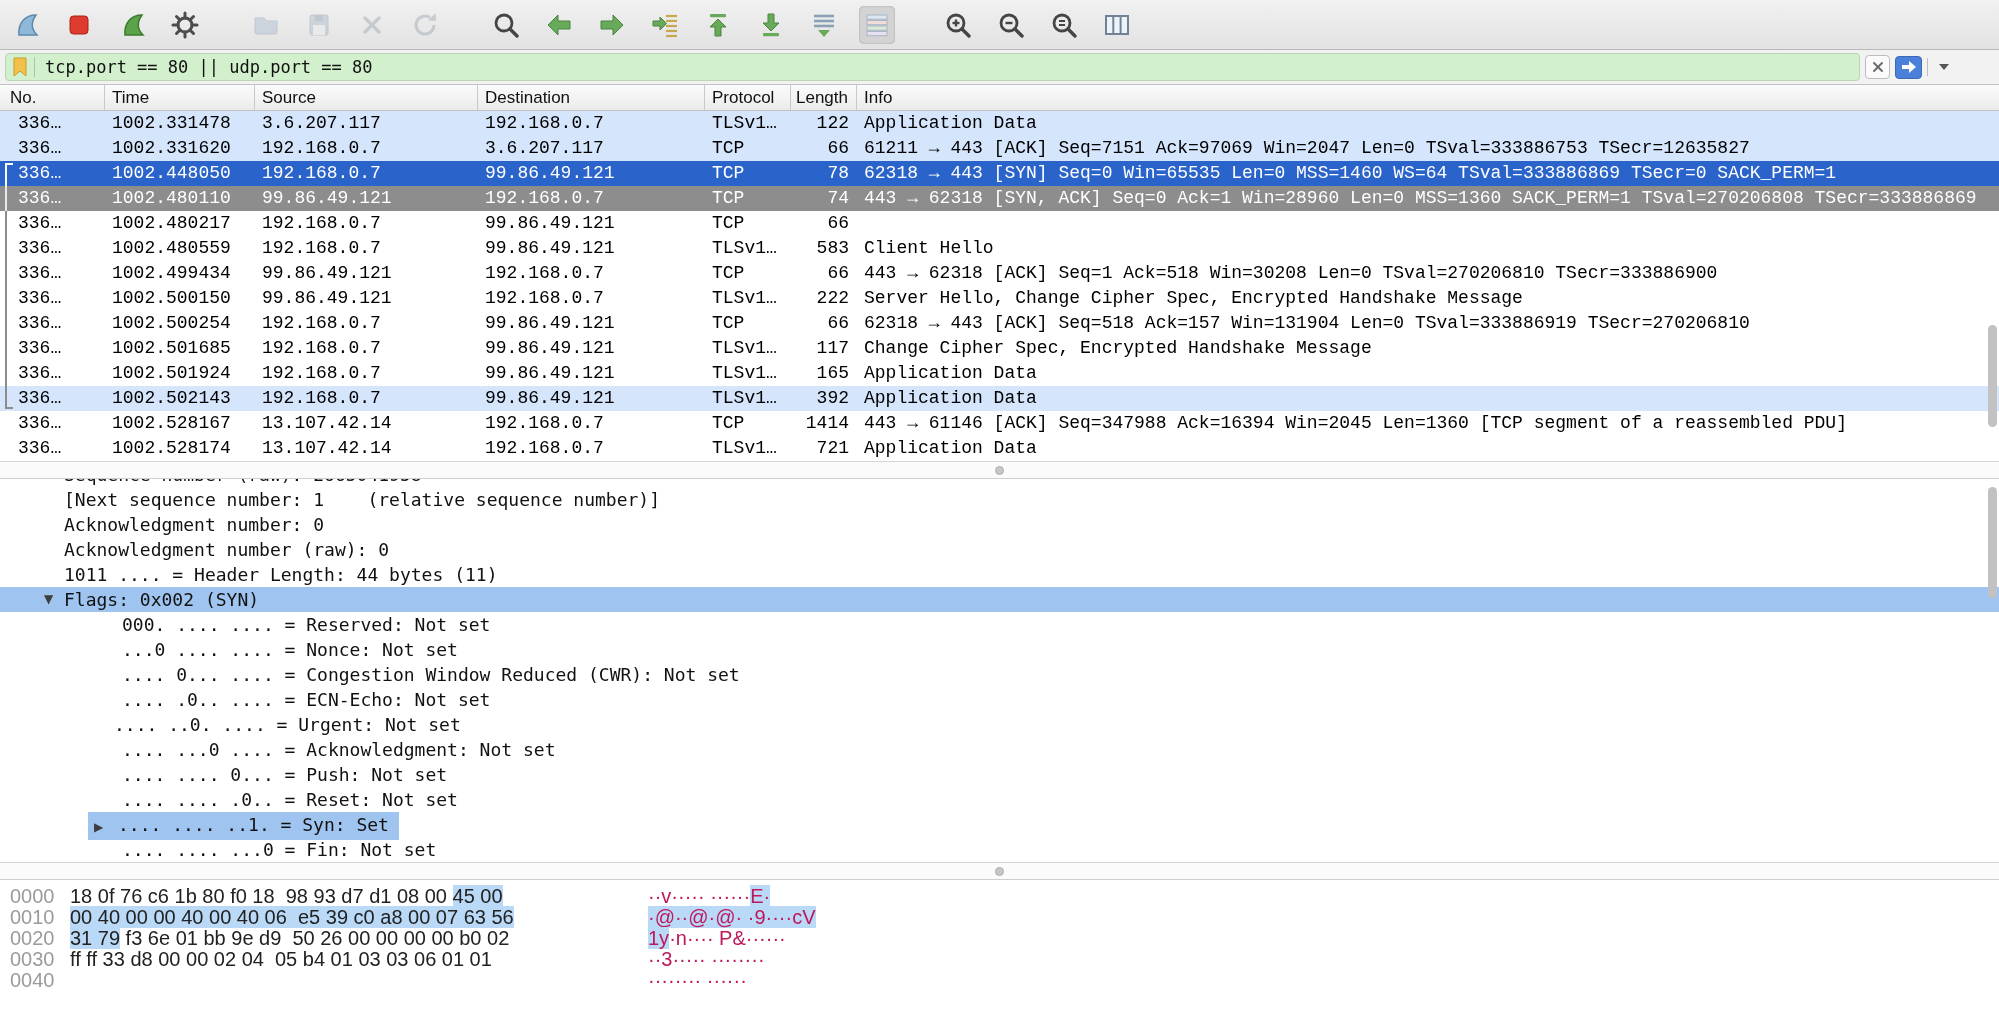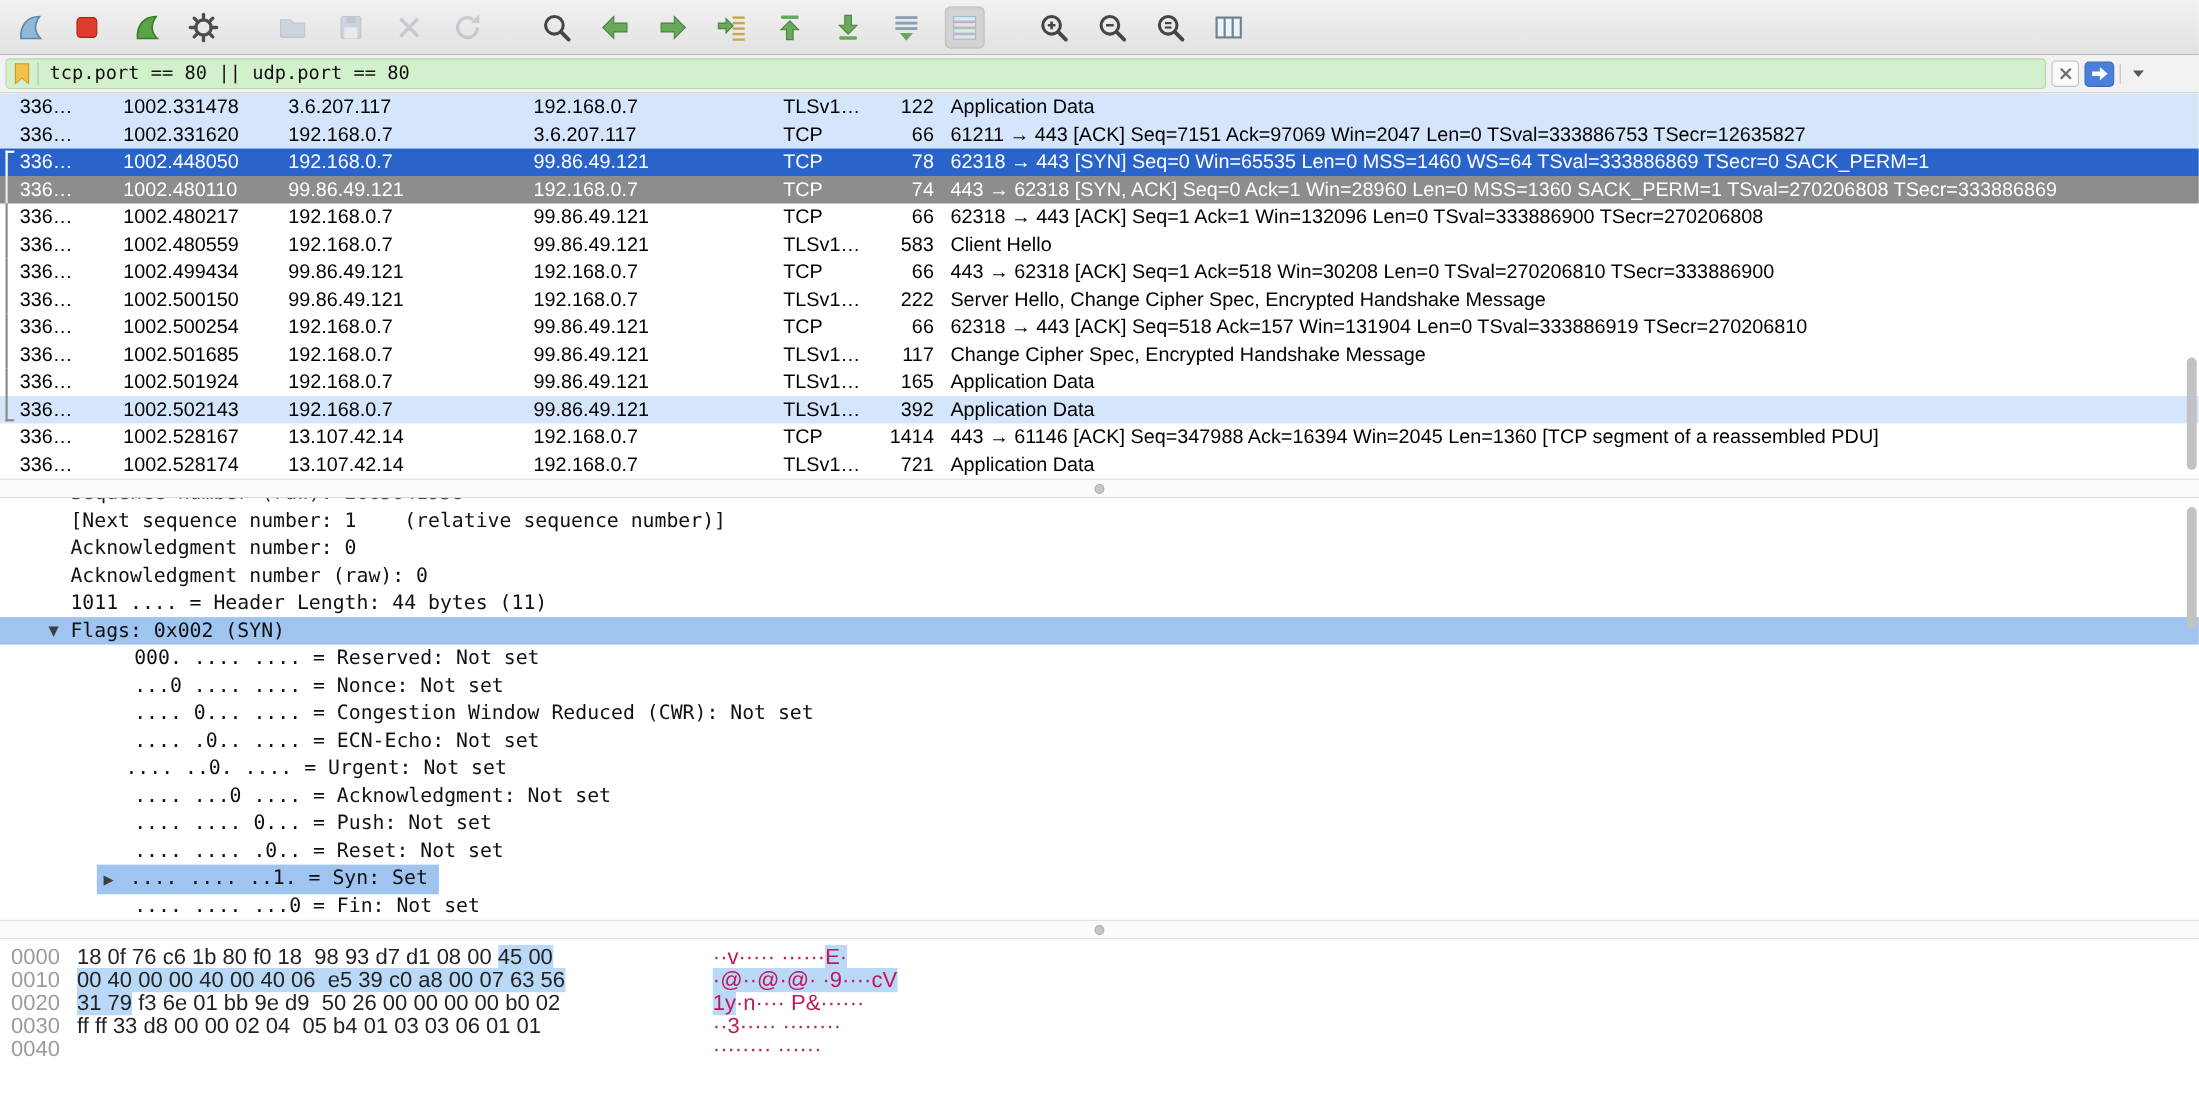--- a/index.html
+++ b/index.html
@@ -24,21 +24,21 @@
   .fdrop{width:22px}
   .fsep2{width:1px;height:18px;background:#bdbdbd;flex:none}
 
   
   .plist{position:relative;background:#fff}
   .plist-header{display:flex;height:26px;line-height:25px;background:linear-gradient(#fbfbfb,#ebebeb);border-bottom:1px solid #c3c3c3;font-size:17px;color:#111}
   .hcell{border-right:1px solid #c9c9c9;padding-left:7px;overflow:hidden;white-space:nowrap;flex:none}
   .h-no{width:105px;padding-left:10px}.h-time{width:150px}.h-src{width:223px}.h-dst{width:227px}.h-proto{width:86px}.h-len{width:66px;padding-left:5px}
   .h-info{flex:1;border-right:none}
   .plist-body{height:350px;overflow:hidden}
-  .prow{display:flex;height:25px;line-height:25px;font-family:Liberation Sans, sans-serif;font-size:18px;color:#000;position:relative;white-space:nowrap}
+  .prow{display:flex;height:25px;line-height:25px;font-family:Liberation Mono, monospace;font-size:18px;color:#000;position:relative;white-space:nowrap}
   .prow.tint{background:#d5e5fb}
   .prow.selected{background:#2a64cb;color:#fff}
   .prow.gray{background:#8d8d8d;color:#fff}
   .pcell{flex:none;overflow:hidden;padding-left:7px}
   .c-no{width:105px;padding-left:18px}.c-time{width:150px}.c-src{width:223px}.c-dst{width:227px}.c-proto{width:86px}
   .c-len{width:66px;text-align:right;padding-right:8px;padding-left:0}
   .c-info{flex:1}
   .gmark{position:absolute;left:5px;top:0;bottom:0;width:2px;background:#8c8c8c}
   .prow.selected .gmark{background:#fff}
   .prow.gray .gmark{background:#e8e8e8}
@@ -253,20 +253,29 @@
   </div>
   <div class="fsep2"></div>
   <div class="fbtn fdrop">
     <svg width="12" height="8" viewBox="0 0 12 8">
         <path d="M1 1 L6 7 L11 1 Z" fill="#555"></path>
       </svg>
   </div>
 </div>
 
 <div class="plist">
+  <div class="plist-header">
+    <span class="hcell h-no">No.</span>
+    <span class="hcell h-time">Time</span>
+    <span class="hcell h-src">Source</span>
+    <span class="hcell h-dst">Destination</span>
+    <span class="hcell h-proto">Protocol</span>
+    <span class="hcell h-len">Length</span>
+    <span class="hcell h-info">Info</span>
+  </div>
   <div class="plist-body">
       <div class="prow tint">
         <span class="pcell c-no">336…</span>
         <span class="pcell c-time">1002.331478</span>
         <span class="pcell c-src">3.6.207.117</span>
         <span class="pcell c-dst">192.168.0.7</span>
         <span class="pcell c-proto">TLSv1…</span>
         <span class="pcell c-len">122</span>
         <span class="pcell c-info">Application Data</span>
       </div>
@@ -300,21 +309,20 @@
         <span class="pcell c-info">443 → 62318 [SYN, ACK] Seq=0 Ack=1 Win=28960 Len=0 MSS=1360 SACK_PERM=1 TSval=270206808 TSecr=333886869</span>
       </div>
       <div class="prow">
         <span class="gmark mid"></span>
         <span class="pcell c-no">336…</span>
         <span class="pcell c-time">1002.480217</span>
         <span class="pcell c-src">192.168.0.7</span>
         <span class="pcell c-dst">99.86.49.121</span>
         <span class="pcell c-proto">TCP</span>
         <span class="pcell c-len">66</span>
-        <span class="pcell c-info">62318 → 443 [ACK] Seq=1 Ack=1 Win=132096 Len=0 TSval=333886900 TSecr=270206808</span>
       </div>
       <div class="prow">
         <span class="gmark mid"></span>
         <span class="pcell c-no">336…</span>
         <span class="pcell c-time">1002.480559</span>
         <span class="pcell c-src">192.168.0.7</span>
         <span class="pcell c-dst">99.86.49.121</span>
         <span class="pcell c-proto">TLSv1…</span>
         <span class="pcell c-len">583</span>
         <span class="pcell c-info">Client Hello</span>

